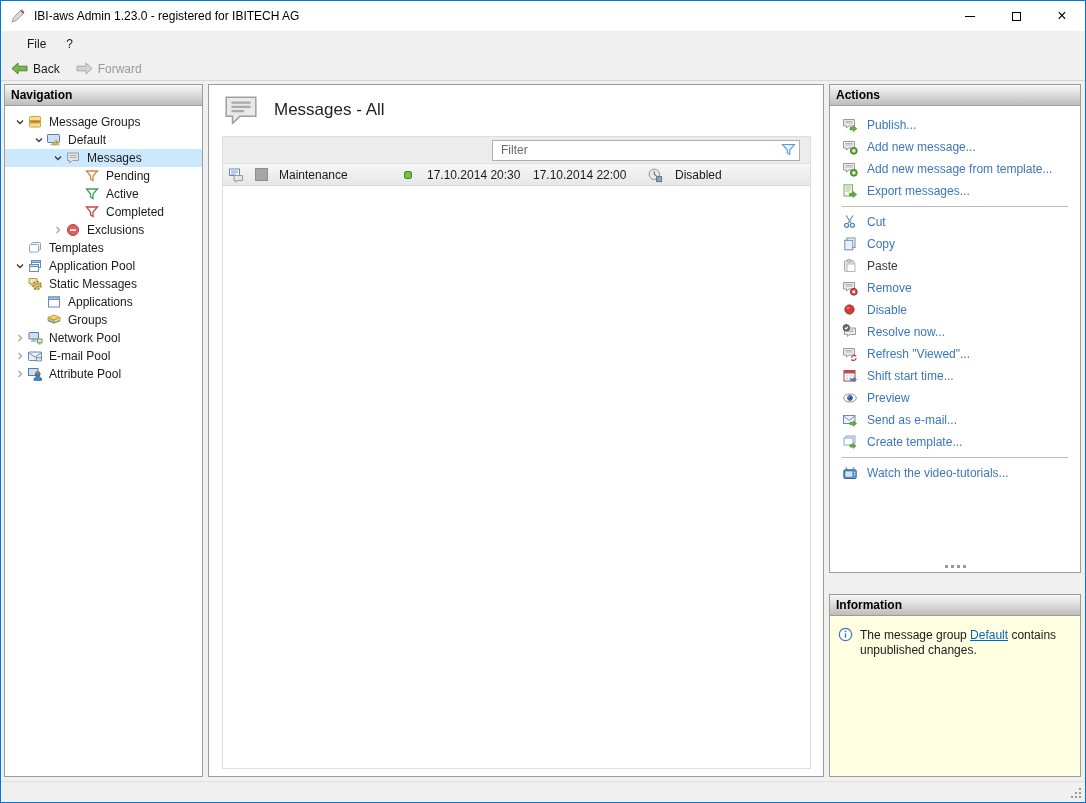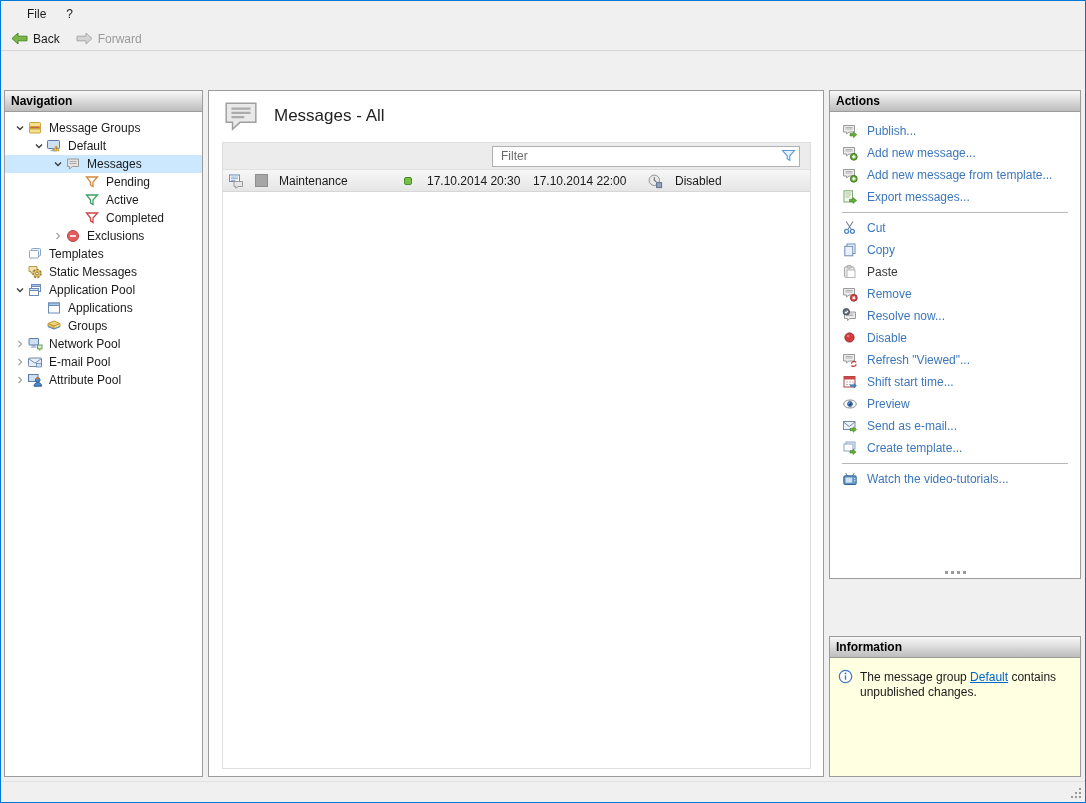--- a/index.html
+++ b/index.html
@@ -25,21 +25,21 @@
 
   
   .menubar { height: 26px; flex: 0 0 auto; background: #f0f0f0; display: flex; align-items: center; padding-left: 16px; }
   .menu-item { padding: 4px 10px; }
   .toolbar { height: 24px; flex: 0 0 auto; background: #f0f0f0; display: flex; align-items: center; padding-left: 6px; gap: 8px; border-bottom: 1px solid #d7d7d7; }
   .tool-btn { display: flex; align-items: center; gap: 5px; padding: 1px 4px; }
   .tool-btn.disabled { color: #9a9a9a; }
 
   
   .content { flex: 1; min-height: 0; display: flex; padding: 3px 4px 4px 3px; gap: 5px; }
-  .panel { border: 1px solid #9c9c9c; background: #fff; display: flex; flex-direction: column; min-height: 0; margin-top: 36px; }
+  .panel { border: 1px solid #9c9c9c; background: #fff; display: flex; flex-direction: column; min-height: 0; }
   .panel-header { height: 21px; flex: 0 0 auto; background: linear-gradient(#f8f8f8, #bdbdbd); border-bottom: 1px solid #9c9c9c; font-weight: bold; padding: 3px 0 0 6px; color: #000; }
 
   
   .nav-panel { width: 199px; flex: 0 0 auto; }
   .tree { padding-top: 7px; flex: 1; overflow: hidden; }
   .tree-row { height: 18px; display: flex; align-items: center; padding-left: calc(7px + var(--lvl) * 19px); white-space: nowrap; }
   .tree-row.selected { background: #cce8ff; }
   .chev { width: 15px; flex: 0 0 auto; display: flex; align-items: center; justify-content: center; }
   .tree-icon { width: 18px; flex: 0 0 auto; display: flex; align-items: center; }
   .tree-label { padding-left: 4px; }
@@ -87,20 +87,40 @@
   .grip { position: absolute; right: 4px; bottom: 4px; width: 11px; height: 11px; }
   .grip::before { content: ""; position: absolute; right: 0; bottom: 0; width: 2px; height: 2px; background: #9a9a9a;
     box-shadow: -4px 0 #9a9a9a, -8px 0 #9a9a9a, 0 -4px #9a9a9a, -4px -4px #9a9a9a, 0 -8px #9a9a9a; }
   svg { display: block; }
 </style>
 </head>
 <body>
 
 <div class="window">
 
+  <div class="titlebar">
+    <span class="app-icon">
+      <svg width="16" height="16" viewBox="0 0 16 16">
+          <path d="M2 14l4.5-1.6 7-7-2.9-2.9-7 7z" fill="#d9d9d9" stroke="#8a8a8a" stroke-width="0.8"></path>
+          <path d="M11 2.2l2.8 2.8" stroke="#b04848" stroke-width="1.8"></path>
+        </svg>
+    </span>
+    <span class="title-text">IBI-aws Admin 1.23.0 - registered for IBITECH AG</span>
+    <div class="win-btns">
+      <div class="win-btn">
+          <span class="glyph-min"></span>
+        </div>
+      <div class="win-btn">
+          <span class="glyph-max"></span>
+        </div>
+      <div class="win-btn">
+          <span class="glyph-close">×</span>
+        </div>
+    </div>
+  </div>
 
   <div class="menubar">
     <span class="menu-item">File</span>
     <span class="menu-item">?</span>
   </div>
 
   <div class="toolbar">
     <span class="tool-btn">
       <span>
         <svg width="17" height="13" viewBox="0 0 17 13">
@@ -226,46 +246,46 @@
               <svg width="16" height="16" viewBox="0 0 16 16">
                 <rect x="4.5" y="2.5" width="9" height="7.5" rx="1" fill="#eef4fb" stroke="#8aa6c8"></rect>
                 <rect x="2.5" y="4.5" width="9" height="7.5" rx="1" fill="#fff" stroke="#8aa6c8"></rect>
                 <path d="M4.5 12l-1 1.8v-1.8z" fill="#8aa6c8"></path>
               </svg>
             </span>
           <span class="tree-label">Templates</span>
         </div>
 
         <div class="tree-row" style="--lvl:0">
-          <span class="chev"></span>
-          <span class="tree-icon">
-              <svg width="16" height="16" viewBox="0 0 16 16">
-                <path d="M2 2.5h8v5H6L4 9.3V7.5H2z" fill="#f3e3b0" stroke="#b99a4a"></path>
-                <circle cx="10" cy="9.5" r="4" fill="#e0c06a" stroke="#9a7e30" stroke-width="1.6" stroke-dasharray="2 1.6"></circle>
-                <circle cx="10" cy="9.5" r="1.4" fill="#fff" stroke="#9a7e30"></circle>
-              </svg>
-            </span>
-          <span class="tree-label">Static Messages</span>
-        </div>
-
-        <div class="tree-row" style="--lvl:0">
           <span class="chev">
               <svg width="10" height="10" viewBox="0 0 10 10">
                 <path d="M2 3.5l3 3 3-3" fill="none" stroke="#3c3c3c" stroke-width="1.4"></path>
               </svg>
             </span>
           <span class="tree-icon">
               <svg width="16" height="16" viewBox="0 0 16 16">
                 <rect x="4.5" y="2.5" width="9" height="7" fill="#fff" stroke="#6b8cb8"></rect>
                 <rect x="4.5" y="2.5" width="9" height="2" fill="#aac4e4" stroke="#6b8cb8"></rect>
                 <rect x="2.5" y="6.5" width="9" height="7" fill="#fff" stroke="#6b8cb8"></rect>
                 <rect x="2.5" y="6.5" width="9" height="2" fill="#cfe0f2" stroke="#6b8cb8"></rect>
               </svg>
             </span>
           <span class="tree-label">Application Pool</span>
+        </div>
+
+        <div class="tree-row" style="--lvl:0">
+          <span class="chev"></span>
+          <span class="tree-icon">
+              <svg width="16" height="16" viewBox="0 0 16 16">
+                <path d="M2 2.5h8v5H6L4 9.3V7.5H2z" fill="#f3e3b0" stroke="#b99a4a"></path>
+                <circle cx="10" cy="9.5" r="4" fill="#e0c06a" stroke="#9a7e30" stroke-width="1.6" stroke-dasharray="2 1.6"></circle>
+                <circle cx="10" cy="9.5" r="1.4" fill="#fff" stroke="#9a7e30"></circle>
+              </svg>
+            </span>
+          <span class="tree-label">Static Messages</span>
         </div>
 
         <div class="tree-row" style="--lvl:1">
           <span class="chev"></span>
           <span class="tree-icon">
               <svg width="16" height="16" viewBox="0 0 16 16">
                 <rect x="2.5" y="3" width="11" height="10" fill="#fff" stroke="#6b8cb8"></rect>
                 <rect x="2.5" y="3" width="11" height="2.5" fill="#aac4e4" stroke="#6b8cb8"></rect>
               </svg>
             </span>
@@ -491,37 +511,37 @@
                   <circle cx="11.8" cy="11.8" r="3.4" fill="#d24545" stroke="#9e2e2e"></circle>
                   <path d="M10.6 10.6l2.4 2.4M13 10.6l-2.4 2.4" stroke="#fff" stroke-width="1.2"></path>
                 </svg>
               </span>
             <span class="a-label">Remove</span>
           </div>
 
           <div class="action">
             <span class="a-icon">
                 <svg width="16" height="16" viewBox="0 0 16 16">
+                  <circle cx="7.5" cy="7.5" r="4.6" fill="#d23b3b" stroke="#9e2b2b"></circle>
+                  <circle cx="6.2" cy="6" r="1.3" fill="#e87b7b"></circle>
+                </svg>
+              </span>
+            <span class="a-label">Disable</span>
+          </div>
+
+          <div class="action">
+            <span class="a-icon">
+                <svg width="16" height="16" viewBox="0 0 16 16">
                   <path d="M2.5 4h11v6.5H8L5.5 12.5V10.5h-3z" fill="#ececec" stroke="#9a9a9a"></path>
                   <path d="M4.5 6h7M4.5 7.5h7" stroke="#b4b4b4"></path>
                   <circle cx="4.3" cy="3.8" r="3.2" fill="#68717c" stroke="#49525c"></circle>
                   <path d="M2.9 3.8l1.1 1.1 1.9-2.1" fill="none" stroke="#fff" stroke-width="1.1"></path>
                 </svg>
               </span>
             <span class="a-label">Resolve now...</span>
-          </div>
-
-          <div class="action">
-            <span class="a-icon">
-                <svg width="16" height="16" viewBox="0 0 16 16">
-                  <circle cx="7.5" cy="7.5" r="4.6" fill="#d23b3b" stroke="#9e2b2b"></circle>
-                  <circle cx="6.2" cy="6" r="1.3" fill="#e87b7b"></circle>
-                </svg>
-              </span>
-            <span class="a-label">Disable</span>
           </div>
 
           <div class="action">
             <span class="a-icon">
                 <svg width="16" height="16" viewBox="0 0 16 16">
                   <path d="M1.5 2.5h11v6.5H7L4.5 11V9H1.5z" fill="#ececec" stroke="#9a9a9a"></path>
                   <path d="M3.5 4.5h7M3.5 6h7" stroke="#b4b4b4"></path>
                   <path d="M9.4 11.6a2.6 2.6 0 0 1 4.3-1.5M14.2 12.2a2.6 2.6 0 0 1-4.3 1.5" fill="none" stroke="#c03c3c" stroke-width="1.2"></path>
                   <path d="M13.9 8.7l.8 1.6-1.8.1z" fill="#c03c3c"></path>
                   <path d="M9.7 15.1l-.8-1.6 1.8-.1z" fill="#c03c3c"></path>

